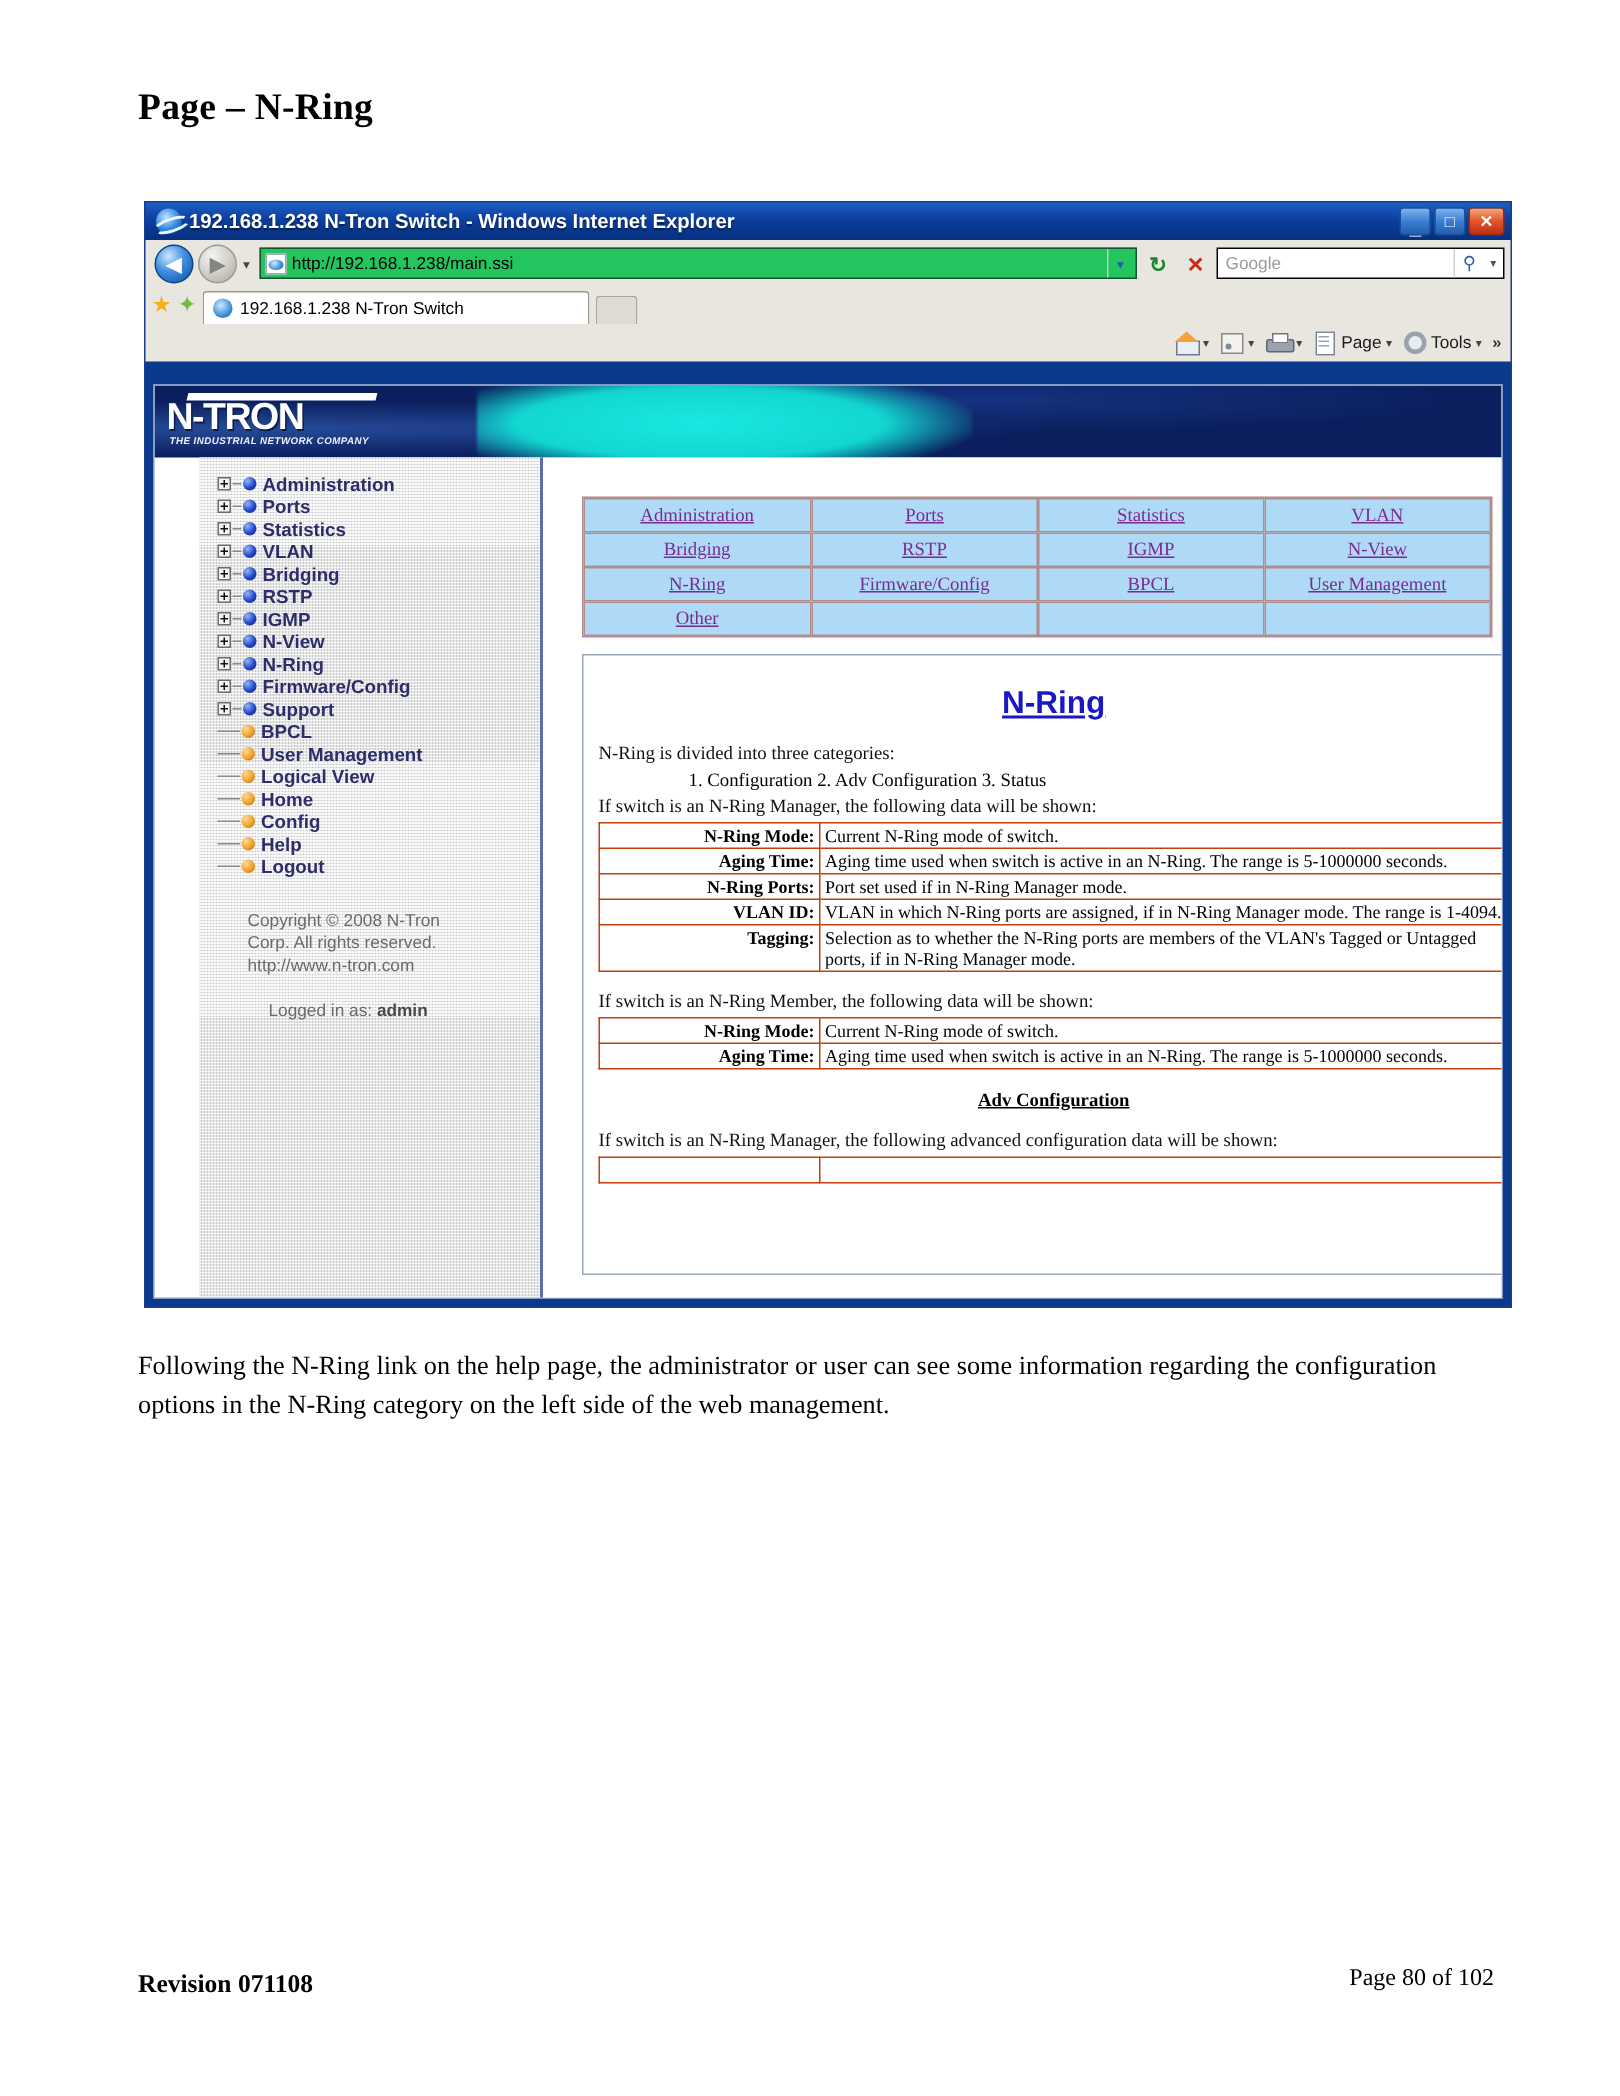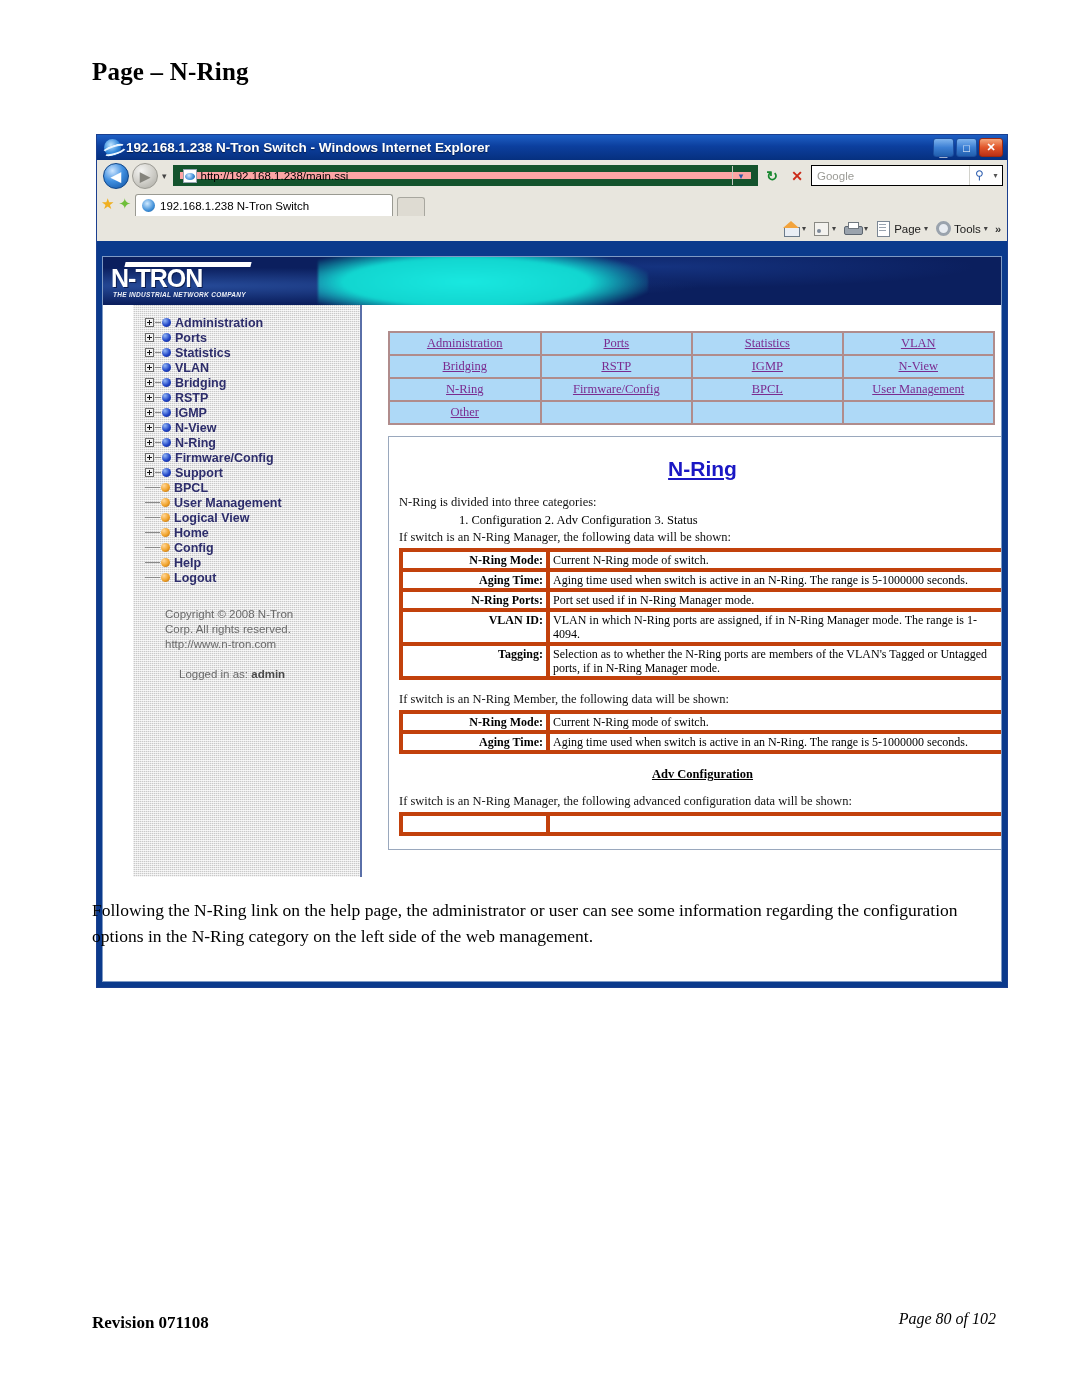--- a/index.html
+++ b/index.html
@@ -15,21 +15,21 @@
   
   .page-heading {
     position: absolute; left: 92px; top: 58px;
     font-size: 25px; font-weight: bold;
     color: #000; letter-spacing: .2px;
   }
 
   
   .browser {
     position: absolute; left: 96px; top: 134px;
-    width: 912px; height: 854px;
+    width: 912px; height: 738px;
     border: 1px solid #1b3f8f;
     background: #0b3a8c;
   }
   .titlebar {
     height: 25px;
     background: linear-gradient(to bottom,#1e5fc4 0%,#0c3f9e 45%,#06307f 100%);
     display: flex; align-items: center; padding: 0 3px;
     position: relative;
   }
   .ie-logo {
@@ -75,21 +75,21 @@
                  border:1px solid #9b9a93; }
   .navbtn .arw {
     position:absolute; left:0; right:0; top:50%; transform:translateY(-50%);
     text-align:center; font-size:13px; font-weight:bold;
     font-family:"Liberation Sans",sans-serif; color:#fff; line-height:1;
   }
   .navbtn.fwd .arw { color:#85847d; }
   .mini-chev { font-size:9px; color:#444; padding:0 3px 0 1px; font-family:"Liberation Sans",sans-serif;}
 
   .addr {
-    flex:1 1 auto; height:21px; background:#fca5a5; border:7px solid #14532d;
+    flex:1 1 auto; height:21px; background:#22c55e; border:1px solid #14532d;
     display:flex; align-items:center; padding:0 2px 0 3px; min-width:0;
   }
   .addr .pgicon {
     width:14px; height:14px; margin-right:4px; flex:none; position:relative;
     background:#fff; border:1px solid #9aa6b4;
   }
   .addr .pgicon::after{
     content:""; position:absolute; left:1px; top:3px; width:10px; height:7px;
     border-radius:50%;
     background: radial-gradient(circle at 40% 35%, #cfe9ff 0%, #3f8fd8 60%, #11528f 100%);
@@ -258,21 +258,21 @@
   .nr-title {
     text-align:center; color:#1a17c4; font-weight:bold; font-size:21px;
     text-decoration:underline; margin:6px 0 14px 0;
     font-family:"Liberation Sans",sans-serif;
   }
   .p { font-size:12.5px; color:#111; margin:0 0 3px 0; line-height:15px; }
   .cats { margin:0 0 2px 60px; font-size:12.5px; }
   .sechead { text-align:center; font-weight:bold; font-size:12.5px;
              text-decoration:underline; margin:13px 0 12px 0; }
   .dtable { width:100%; border-collapse:collapse; margin:2px 0 4px 0; }
-  .dtable td { border:4px solid #c2410c; font-size:12px; vertical-align:top;
+  .dtable td { border:1px solid #c2410c; font-size:12px; vertical-align:top;
                padding:1px 3px; line-height:14px; }
   .dtable td.k { width:147px; text-align:right; font-weight:bold; white-space:nowrap; }
 
   .vscroll {
     position:absolute; right:0; top:0; width:17px; bottom:0;
     background:#f4f3ef; border-left:1px solid #c6c6c0;
     display:flex; flex-direction:column;
   }
   .sb-btn { height:16px; flex:none; background: linear-gradient(to bottom,#fdfdfd,#dfdfd9);
             border:1px solid #a9a9a3; display:flex; align-items:center; justify-content:center;
@@ -292,21 +292,21 @@
   .caption {
     position:absolute; left:92px; top:897px; width:905px;
     font-size:17.5px; line-height:26px; color:#000; text-align:left;
   }
   .footer-left {
     position:absolute; left:92px; top:1313px;
     font-size:17px; font-weight:bold; color:#000;
   }
   .footer-right {
     position:absolute; right:84px; top:1310px;
-    font-size:16px; color:#000;font-style:italic;
+    font-size:16px; color:#000;
   }
 </style>
 </head>
 <body>
 
 <div class="page-heading">Page – N-Ring</div>
 
 <div class="browser">
 
   <div class="titlebar">

